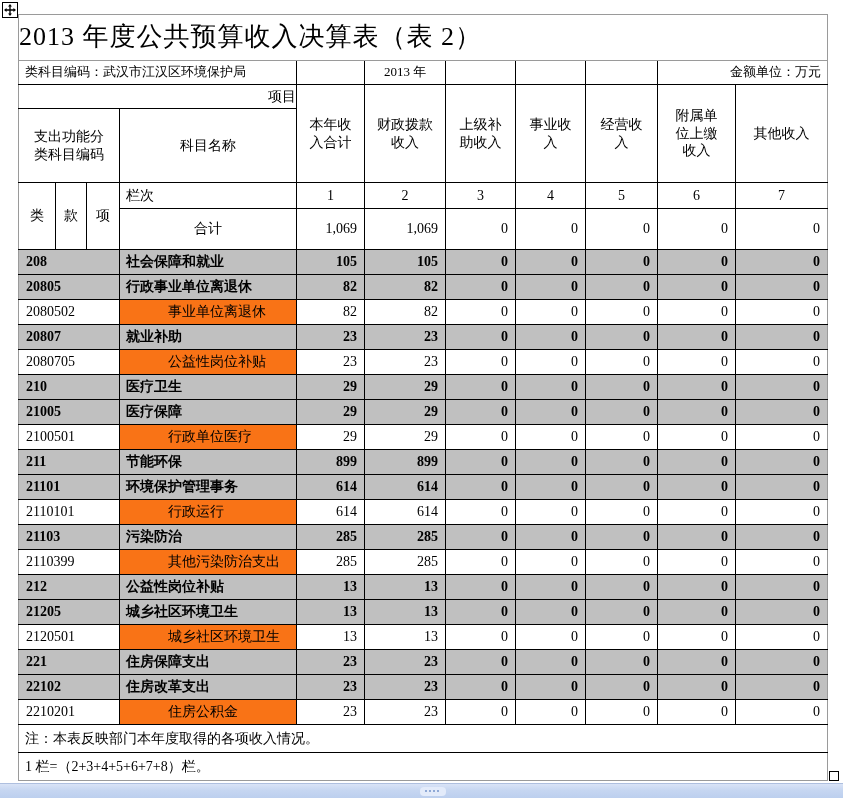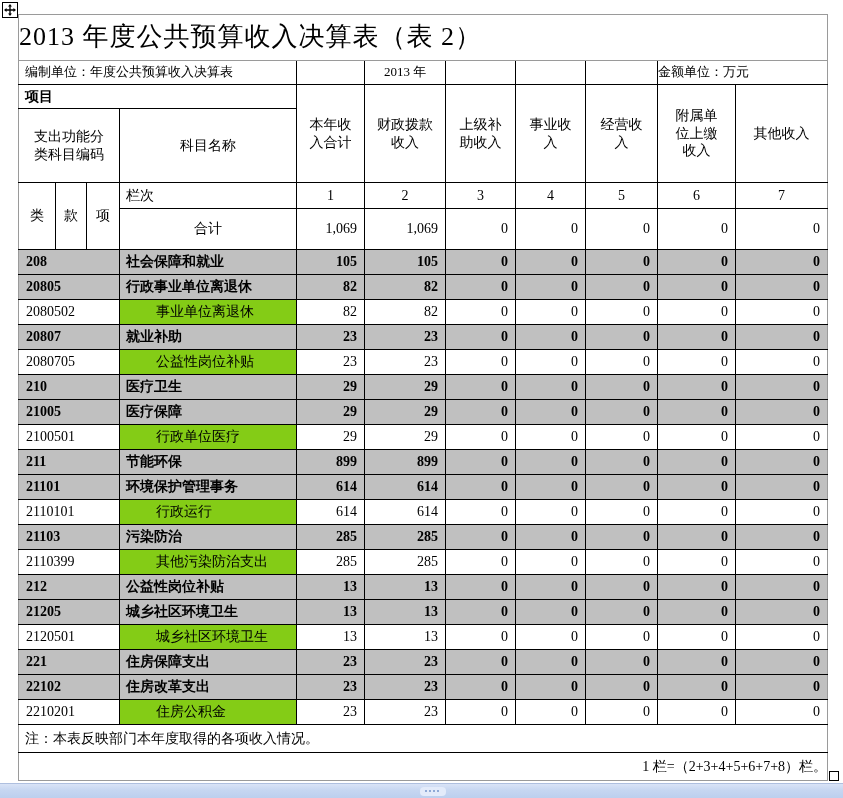--- a/index.html
+++ b/index.html
@@ -60,39 +60,39 @@
     letter-spacing: 1px;
     font-weight: normal;
   }
   .info-cell {
     border-color: #9a9a9a;
     border-bottom-color: #000;
     font-size: 13px;
   }
   .info-unit   { text-align: left;  padding-left: 6px; }
   .info-year   { text-align: center; }
-  .info-amount { padding-right: 6px; }
-
-  .proj-cell { text-align: left; padding-left: 6px; font-weight: bold; }
+  .info-amount { text-align: right; padding-right: 6px; }
+
+  .proj-cell { text-align: right; padding-left: 6px; }
   .codehdr-cell, .namehdr-cell, .colhdr-cell,
   .clt-cell { text-align: center; white-space: pre-line; }
   .lanci-cell { text-align: left; padding-left: 6px; margin-top: 12px; }
   .colnum-cell { text-align: center; }
   .total-label { text-align: center; }
 
   .num-cell  { text-align: right; padding-right: 7px; }
   .code-cell { text-align: left; padding-left: 7px; }
   .name-cell { text-align: left; }
 
   tr.cat-row td { background: #c0c0c0; font-weight: bold; }
   tr.cat-row .name-cell { padding-left: 6px; }
-  tr.det-row .name-cell { background: #84cc16; padding-left: 36px; }
+  tr.det-row .name-cell { background: #f97316; padding-left: 48px; }
 
   .note-cell { text-align: left; padding-left: 6px; font-size: 14px; }
-  tr.r-note:last-child td { border-bottom-color: #9a9a9a; text-align: right; }
+  tr.r-note:last-child td { border-bottom-color: #9a9a9a; }
 
   
   .h-scrollbar {
     position: absolute; left: 0; top: 783px;
     width: 843px; height: 15px;
     background: linear-gradient(to bottom, #d9e3f6 0%, #c6d6f1 45%, #bccfee 100%);
     border-top: 1px solid #aebfdf;
   }
   .h-scrollbar .thumb {
     position: absolute; left: 420px; top: 3px;
@@ -132,21 +132,21 @@
       <col style="width:78px">
     <col style="width:92px">
   </colgroup>
 
   <tbody>
     <tr class="r-title">
       <td colspan="11" class="title-cell">2013 年度公共预算收入决算表（表 2）</td>
     </tr>
 
     <tr class="r-info">
-      <td colspan="4" class="info-cell info-unit">编制单位：年度公共预算收入决算表</td>
+      <td colspan="4" class="info-cell info-unit">类科目编码：武汉市江汉区环境保护局</td>
       <td class="info-cell"></td>
       <td class="info-cell info-year">2013 年</td>
       <td class="info-cell"></td>
       <td class="info-cell"></td>
       <td class="info-cell"></td>
       <td colspan="2" class="info-cell info-amount">金额单位：万元</td>
     </tr>
 
     <tr class="r-proj">
       <td colspan="4" class="proj-cell">项目</td>

